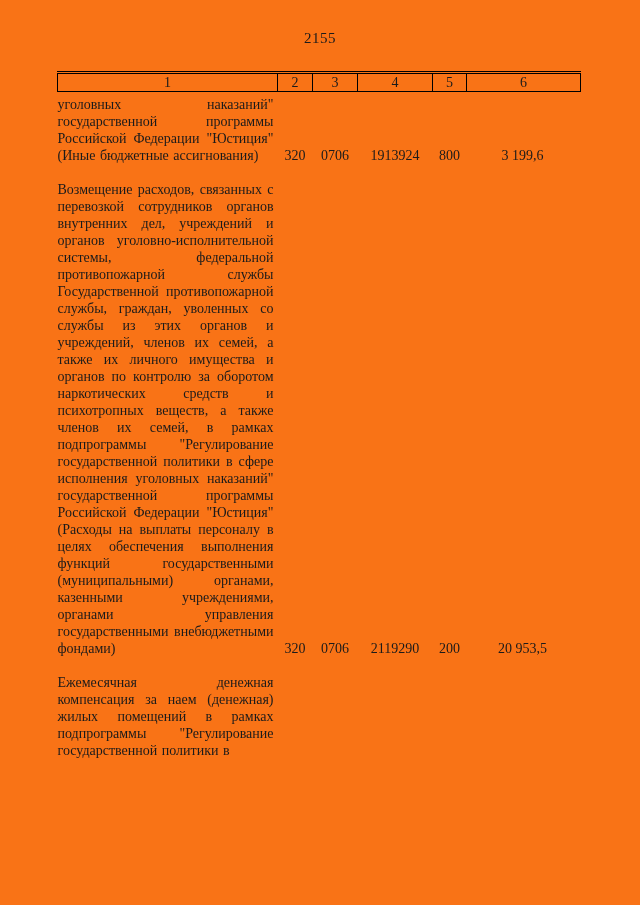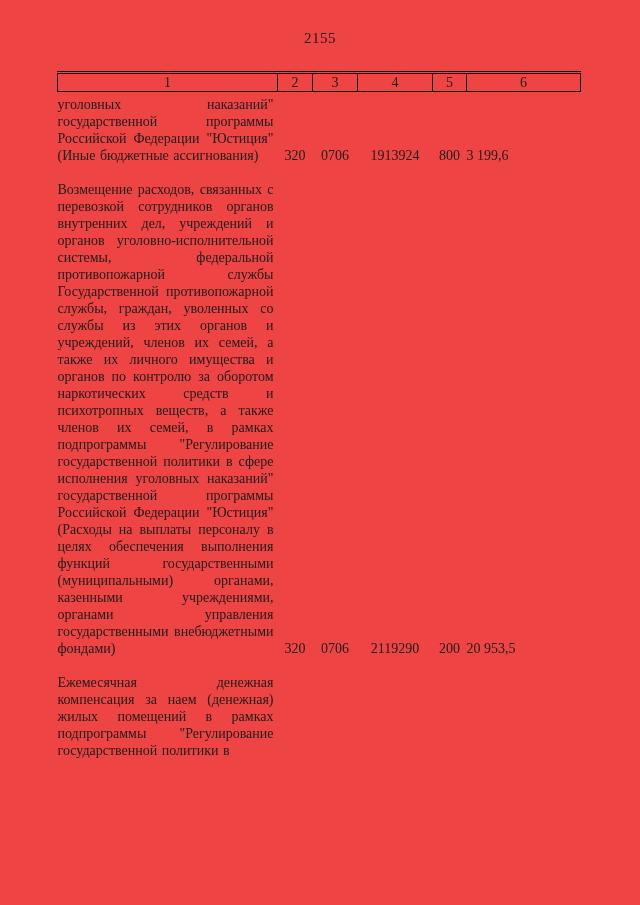--- a/index.html
+++ b/index.html
@@ -2,21 +2,21 @@
 <html><head>
 <meta charset="utf-8">
 <style>
   * { box-sizing: border-box; }
   html, body { margin: 0; padding: 0; background: #ffffff; }
   .page {
     position: relative;
     width: 640px;
     height: 905px;
     margin: 0 auto;
-    background: #ef4444;
+    background: #f97316;
     color: #1b1b1b;
     font-family: "Liberation Serif", serif;
     overflow: hidden;
   }
   .page-number {
     position: absolute;
     top: 30px;
     left: 0;
     right: 0;
     text-align: center;
@@ -55,21 +55,21 @@
     font-size: 14px;
   }
   tbody tr:first-child td { padding-top: 4px; }
   td.c1 {
     text-align: justify;
     text-align-last: left;
     padding-right: 4px;
     word-spacing: 1px;
   }
   td.c2, td.c3, td.c4, td.c5 { text-align: center; }
-  td.c6 { text-align: left; padding-right: 2px; }
+  td.c6 { text-align: center; padding-right: 2px; }
 </style>
 </head>
 <body>
 
 <div class="page">
   <div class="page-number">2155</div>
 
   <table class="budget-table">
     <colgroup>
       <col class="w1">

